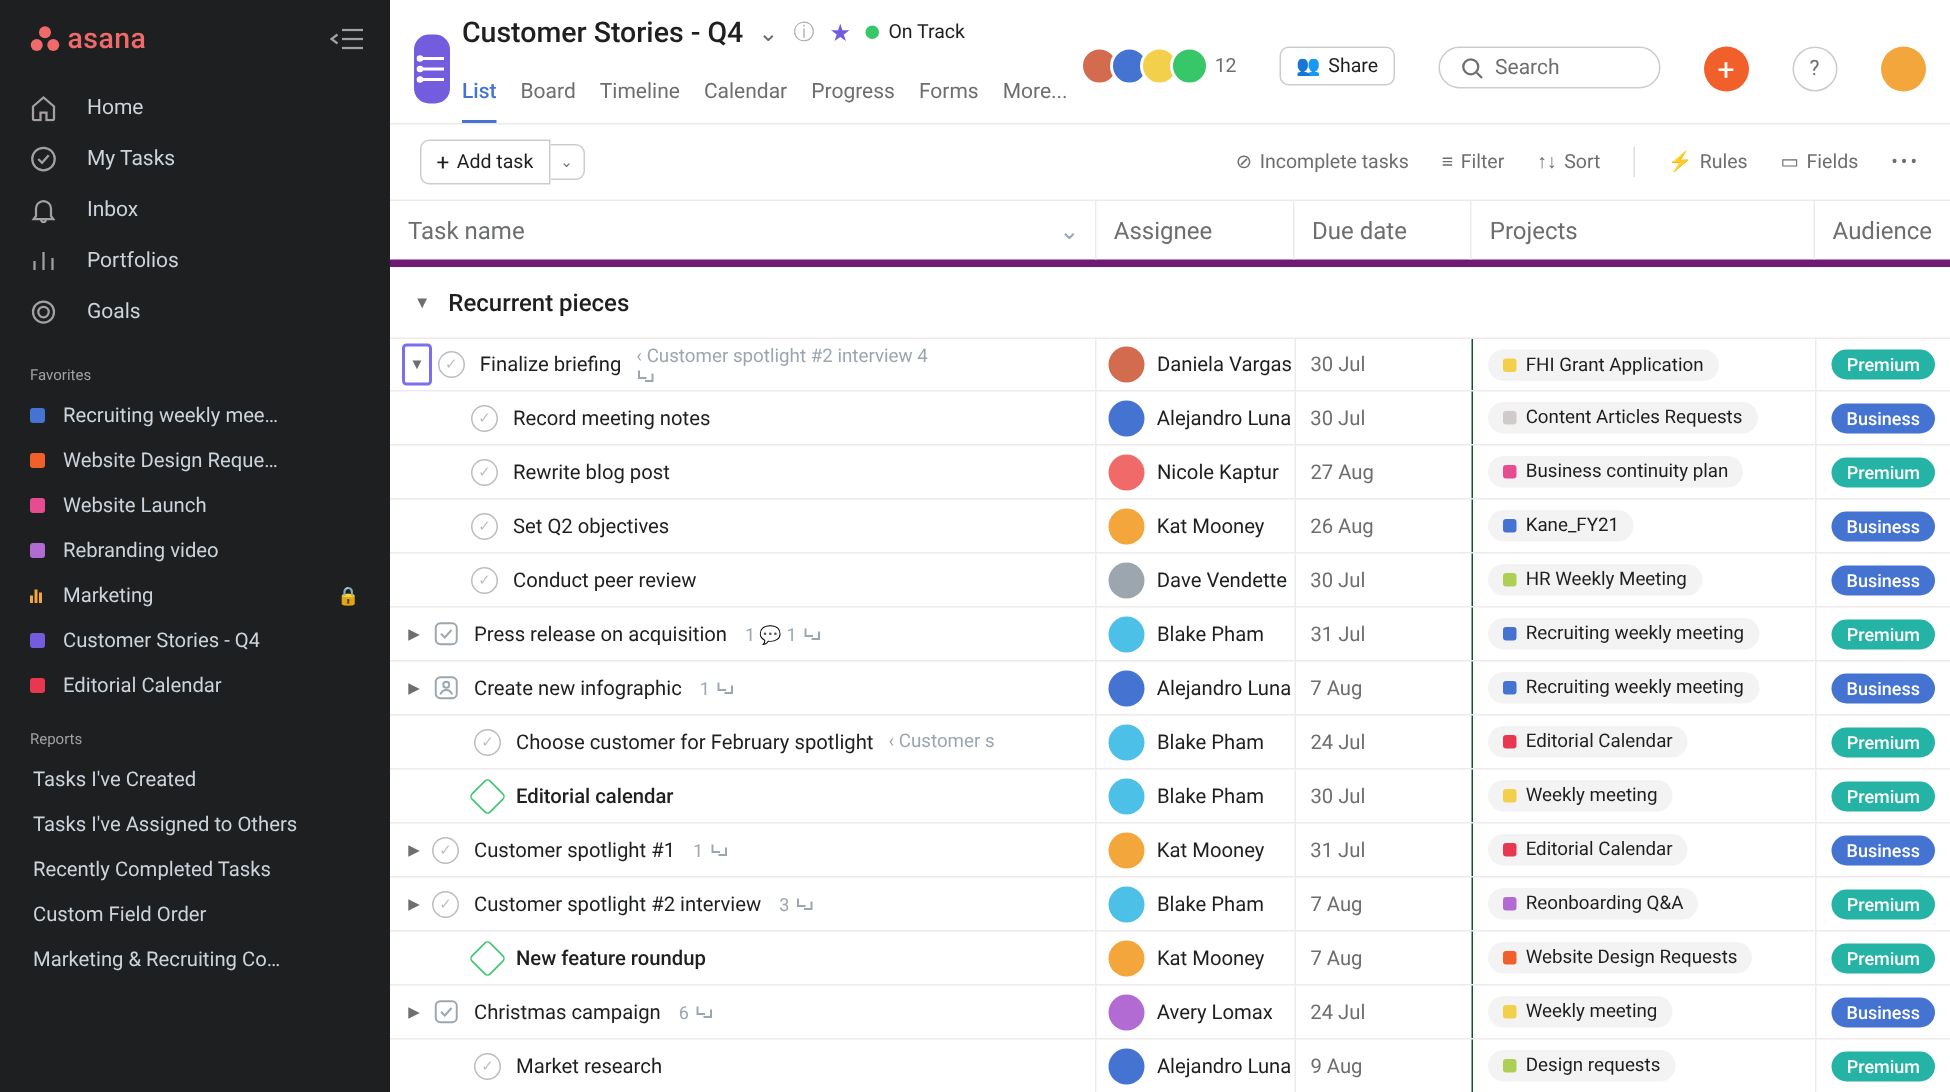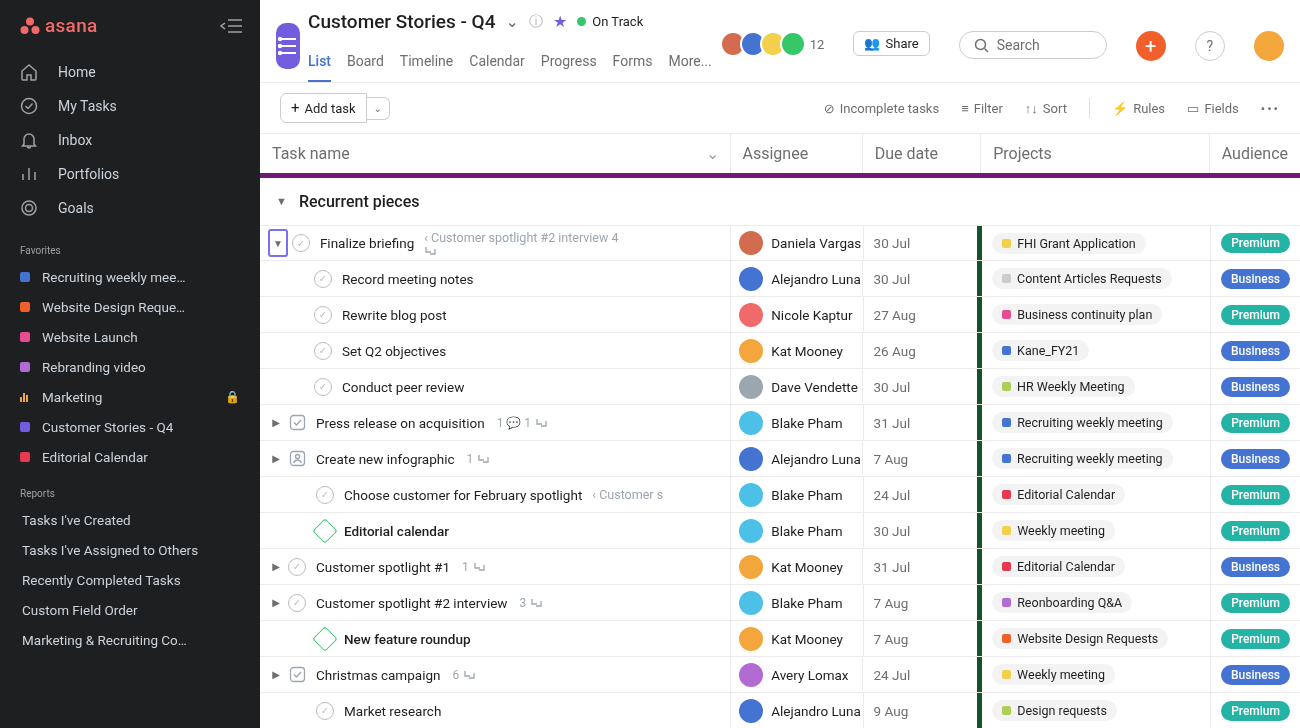--- a/index.html
+++ b/index.html
@@ -52,21 +52,21 @@
 .col-assign{width:134px;padding:10px 12px;border-right:1px solid #edeae9}
 .col-date{width:120px;padding:10px 12px;border-right:1px solid #edeae9}
 .col-proj{width:232px;padding:10px 12px;border-right:1px solid #edeae9}
 .col-aud{flex:1;padding:10px 12px}
 .section-row{display:flex;align-items:center;gap:12px;padding:14px 16px;font-size:16px;font-weight:500;color:#1e1f21}
 .section-row .tri{color:#6d6e6f;font-size:11px}
 .task-row{display:flex;border-bottom:1px solid #edeae9;font-size:13.5px;color:#1e1f21;align-items:center;height:36px}
 .task-row.first{border-top:1px solid #edeae9}
 .c-task{width:478px;border-right:1px solid #edeae9;display:flex;align-items:center;height:100%;padding-left:8px;gap:4px;overflow:hidden}
 .c-assign{width:134px;border-right:1px solid #edeae9;display:flex;align-items:center;height:100%;padding:0 8px;gap:8px;white-space:nowrap;overflow:hidden}
-.c-date{width:120px;border-right:5px solid #14532d;display:flex;align-items:center;height:100%;padding:0 10px;color:#6d6e6f}
+.c-date{width:120px;border-right:1px solid #14532d;display:flex;align-items:center;height:100%;padding:0 10px;color:#6d6e6f}
 .c-proj{width:232px;border-right:1px solid #edeae9;display:flex;align-items:center;height:100%;padding:0 10px}
 .c-aud{flex:1;display:flex;align-items:center;height:100%;padding:0 10px}
 .exp{width:16px;font-size:10px;color:#6d6e6f;text-align:center;cursor:pointer}
 .tcheck{width:18px;height:18px;border:1.5px solid #bdbdbd;border-radius:50%;flex-shrink:0;display:flex;align-items:center;justify-content:center;font-size:10px;color:#bdbdbd}
 .tcheck.diamond{border-radius:3px;transform:rotate(45deg);border-color:#37c668}
 .ticon{width:18px;height:18px;flex-shrink:0;display:flex;align-items:center;justify-content:center;color:#9ca6af}
 .boxed{border:2px solid #7a6ff0;border-radius:3px;padding:1px 3px;height:28px;display:flex;align-items:center;justify-content:center}
 .tname{white-space:nowrap;margin-left:6px}
 .tname.bold{font-weight:500}
 .parent{color:#9ca6af;font-size:12.5px;margin-left:6px;white-space:nowrap;overflow:hidden;text-overflow:ellipsis}

